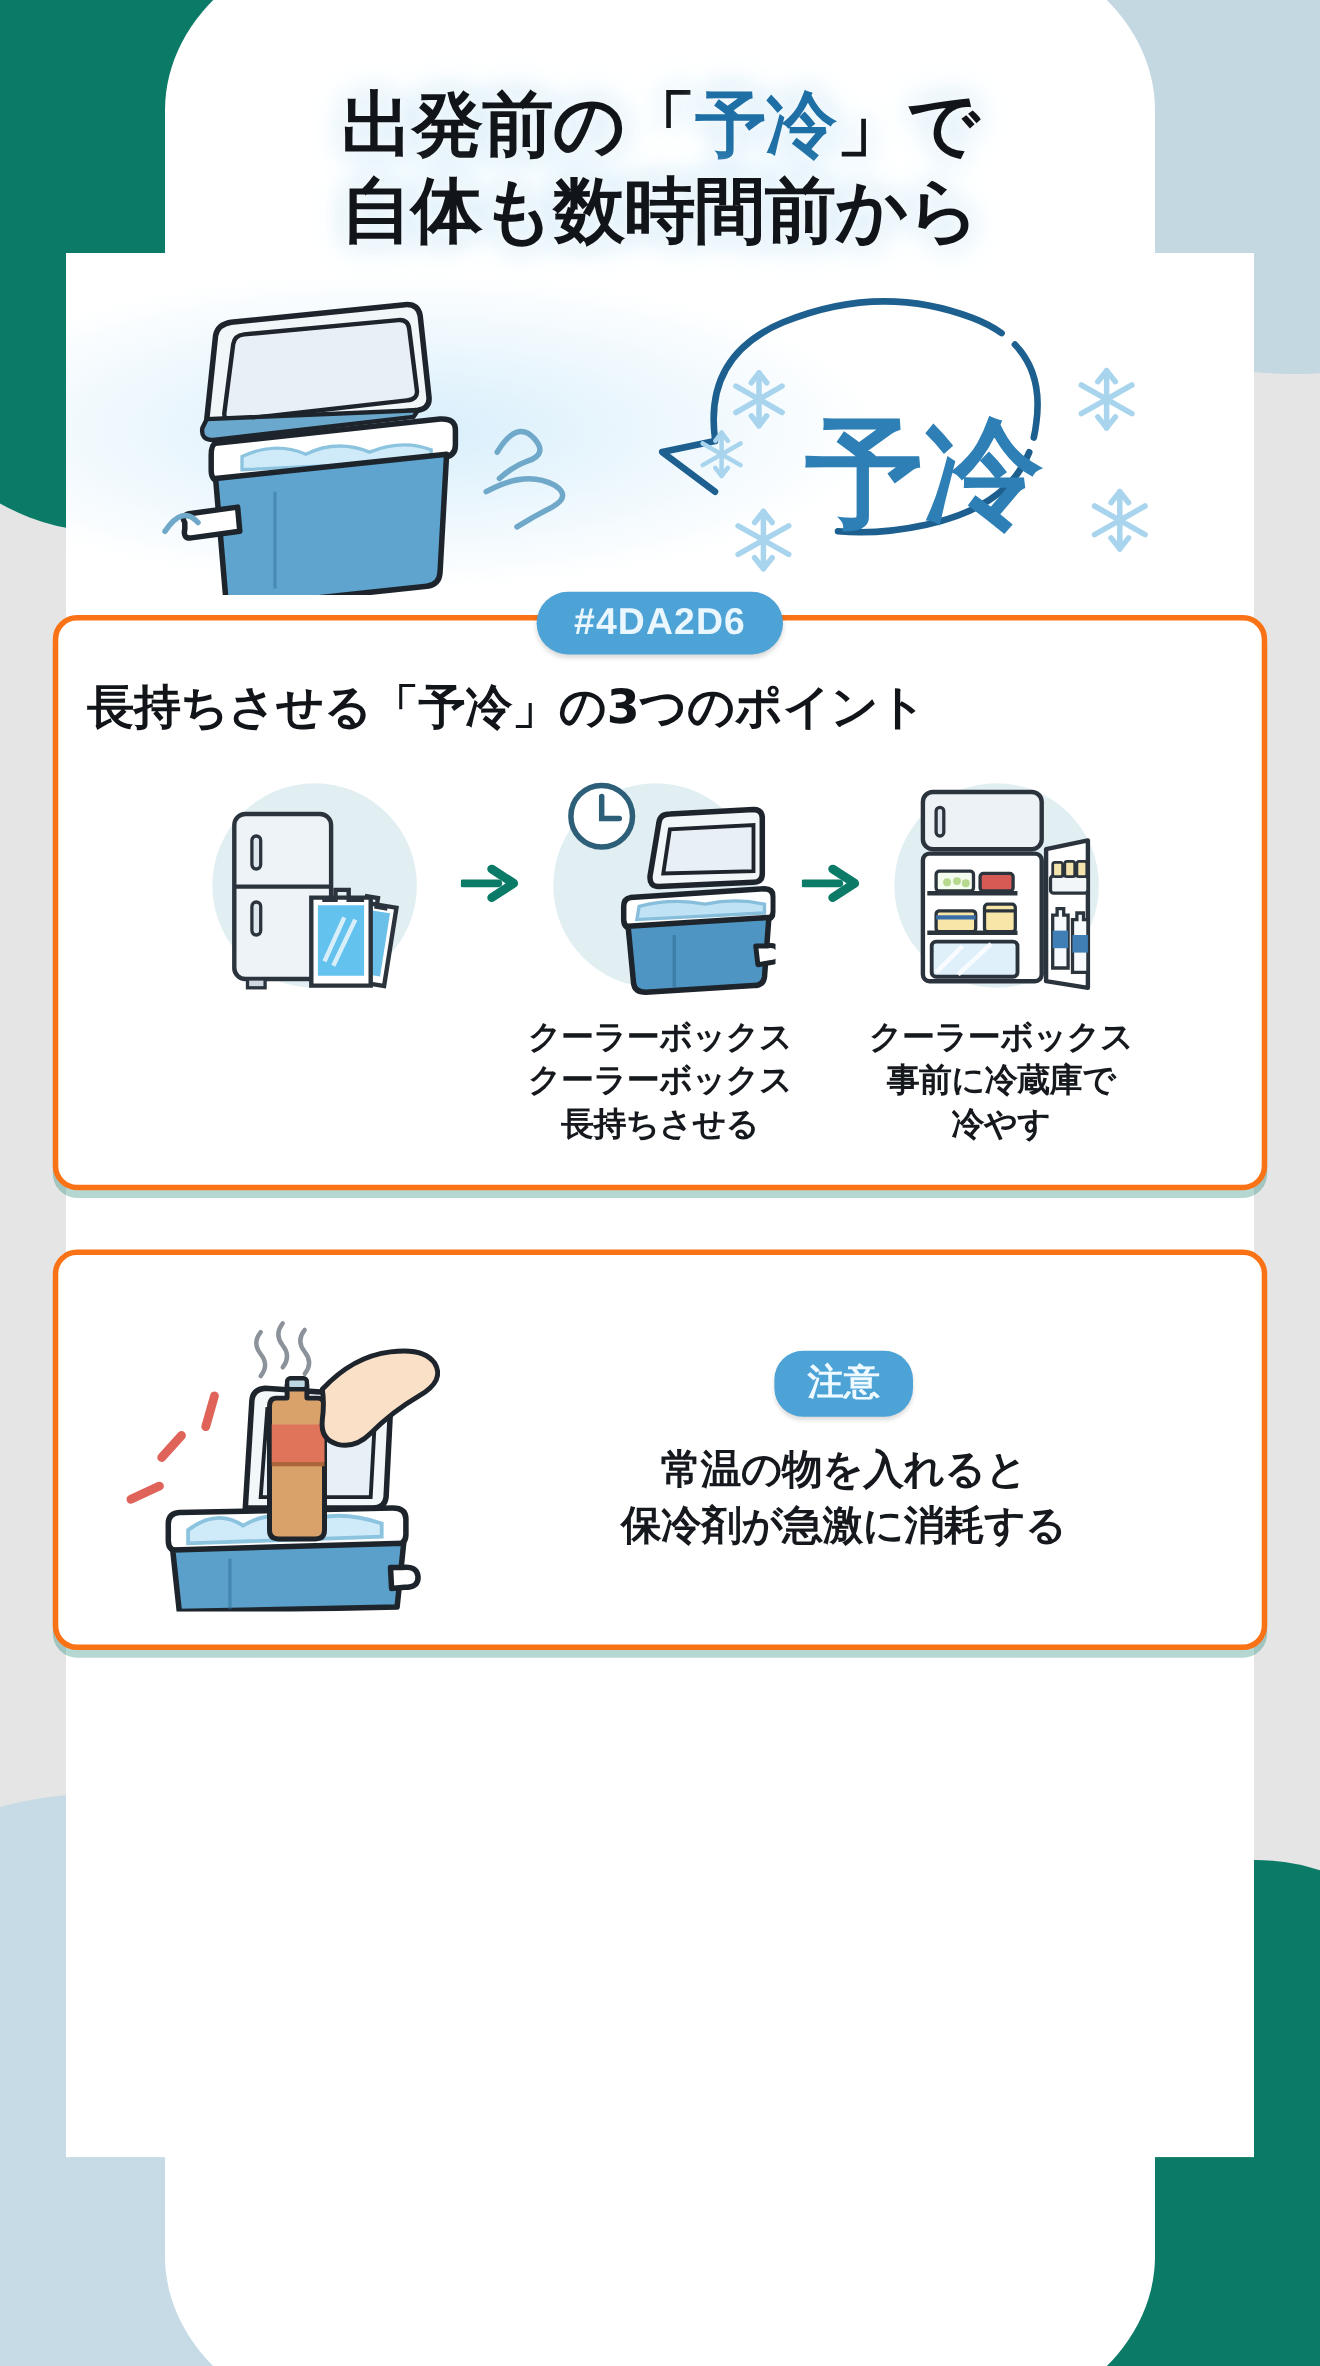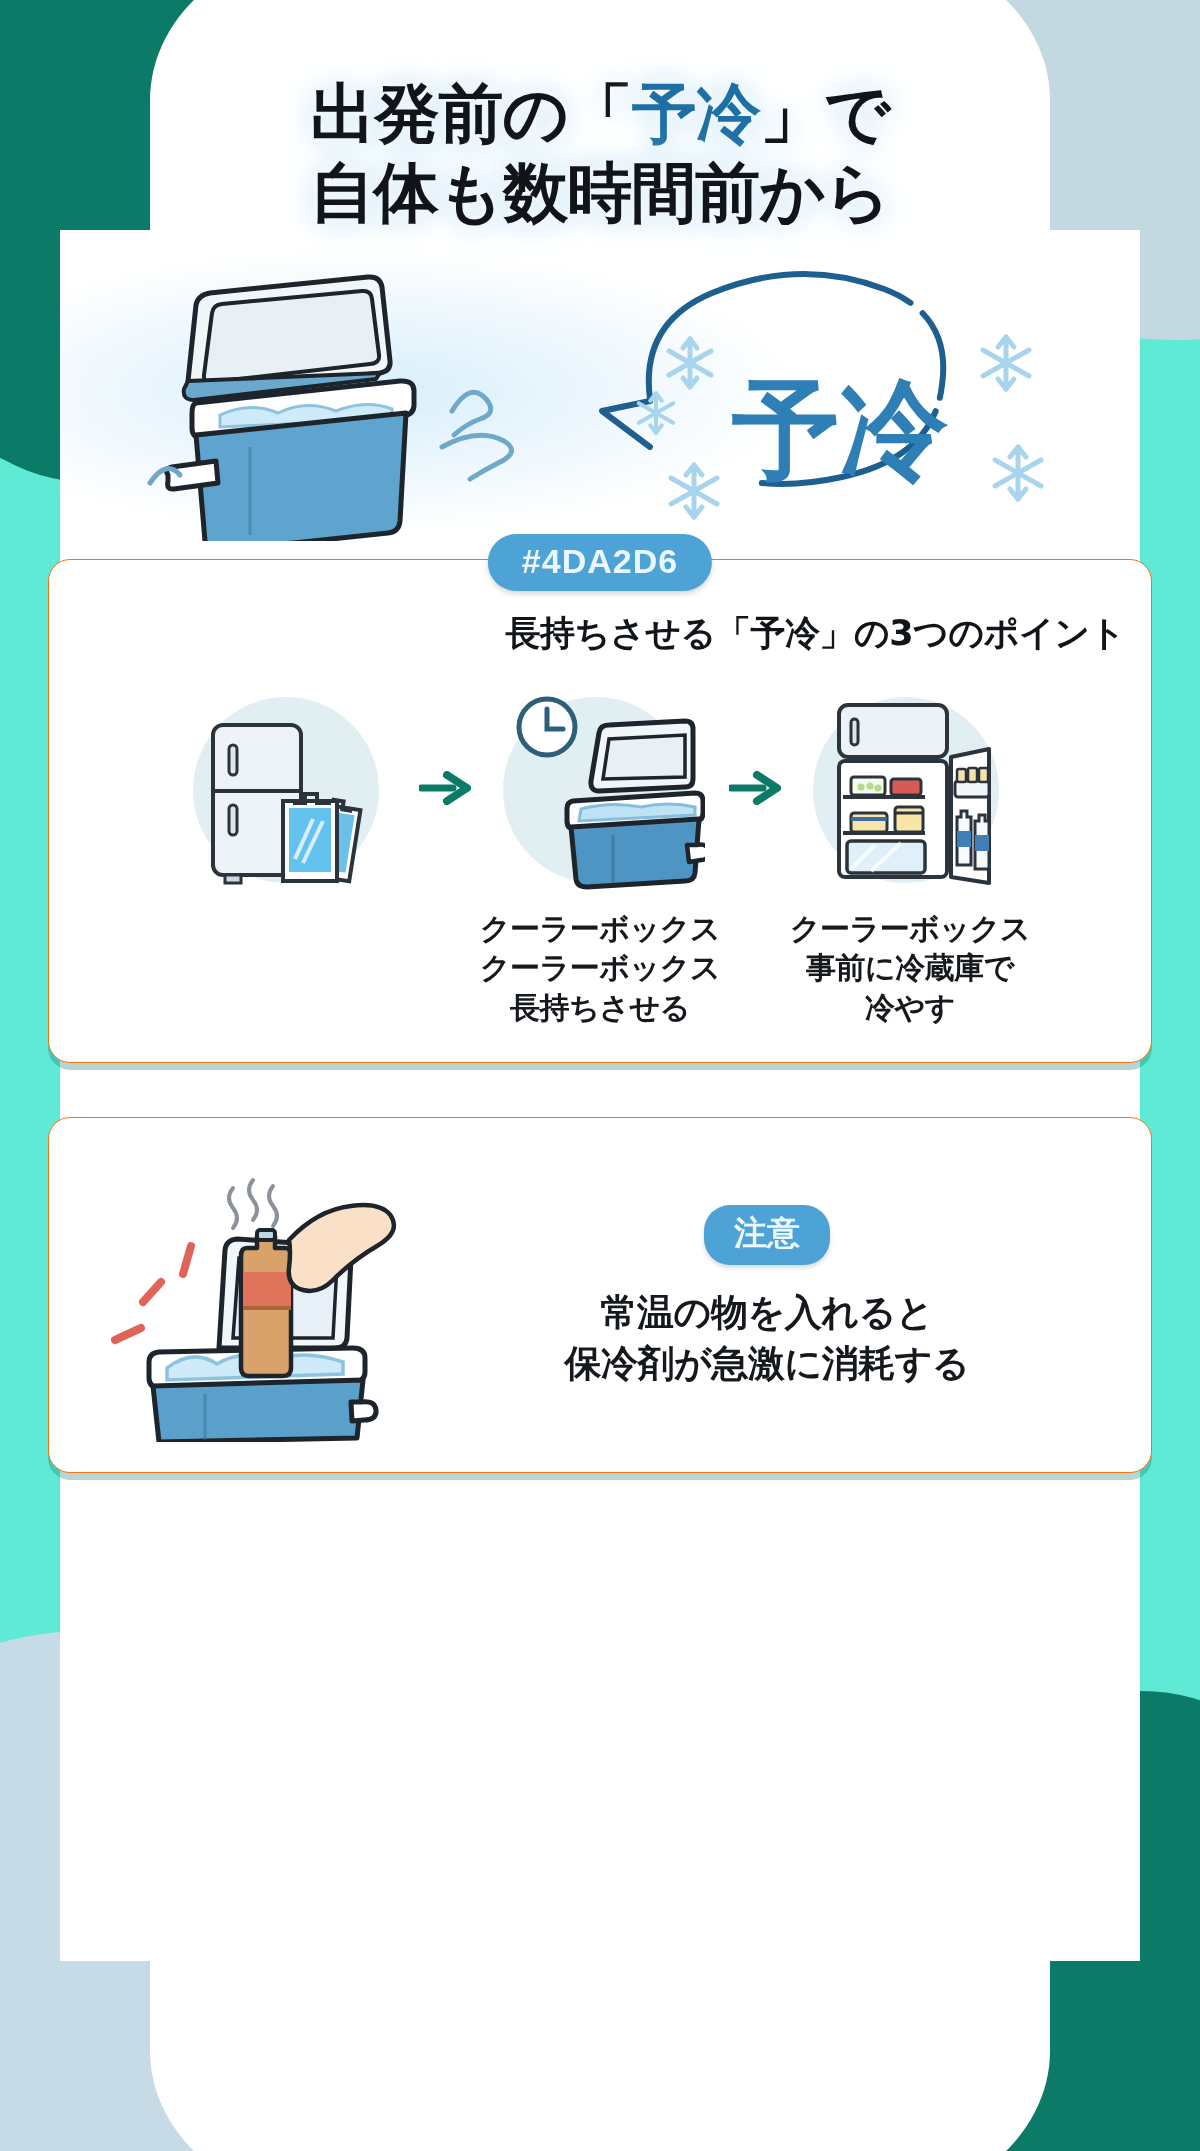--- a/index.html
+++ b/index.html
@@ -2,21 +2,21 @@
 <html><head>
 <meta charset="utf-8">
 <style>
   html,body{margin:0;padding:0;}
   body{
     width:1200px;height:2151px;
     background:#ffffff;
     font-family:"Liberation Sans","DejaVu Sans",sans-serif;
     overflow:hidden;position:relative;
   }
-  .page{position:absolute;inset:0;overflow:hidden;background:#5eead4;}
+  .page{position:absolute;inset:0;overflow:hidden;background:#e5e5e5;}
 
   
   .bg-layer{position:absolute;inset:0;z-index:0;}
   .blob{position:absolute;}
 
   .blob-tl{
     left:-180px;top:-280px;width:600px;height:760px;
     background:#0b7a67;
     border-radius:0 0 62% 46% / 0 0 48% 56%;
     transform:rotate(-4deg);
@@ -72,40 +72,40 @@
     position:absolute;left:60px;top:-10px;width:760px;height:300px;
     background:radial-gradient(ellipse at 40% 50%, #d7eefb 0%, rgba(215,238,251,0) 68%);
   }
   .hero-svg{position:absolute;left:90px;top:0;}
 
   
   .card{
     position:relative;
     margin:0 48px;
     background:#ffffff;
-    border:1px solid #f97316;
+    border:5px solid #f97316;
     border-radius:22px;
     box-shadow:0 7px 0 rgba(11,122,103,.30);
   }
   .card-points{margin-top:18px;padding:42px 26px 34px;}
   .card-warn{margin-top:54px;padding:34px 26px 30px;}
 
   .pill{
     position:absolute;top:-26px;left:50%;transform:translateX(-50%);
     background:#4da2d6;color:#eaf7ff;
     font-weight:800;font-size:34px;letter-spacing:1px;
     padding:8px 34px 10px;border-radius:30px;
     box-shadow:0 3px 5px rgba(0,0,0,.16);
     white-space:nowrap;
   }
 
   .section-title{
-    text-align:right;
+    text-align:left;
     font-family:"DejaVu Sans","Liberation Sans",sans-serif;
-    font-weight:900;font-size:35px;color:#111418;
+    font-weight:900;font-size:43px;color:#111418;
     letter-spacing:-.5px;margin:8px 0 26px;
   }
 
   
   .steps{
     display:flex;align-items:flex-start;justify-content:center;
   }
   .step{width:252px;display:flex;flex-direction:column;align-items:center;}
   .step-art{width:210px;height:212px;position:relative;}
   .step-art .disc{

